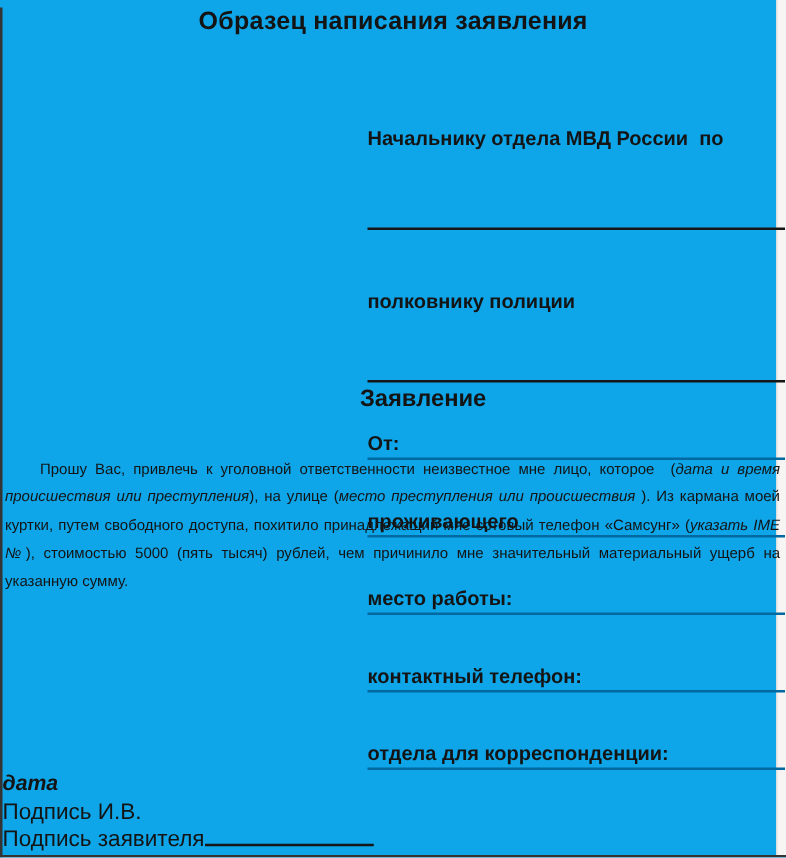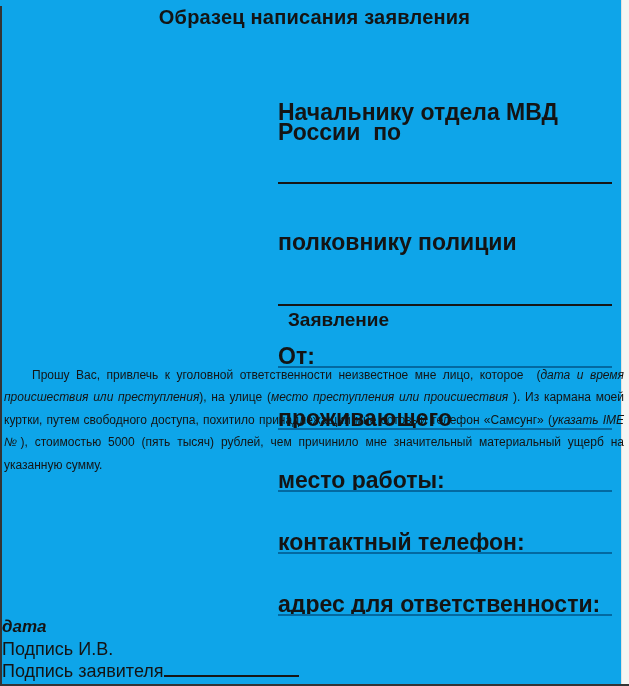--- a/index.html
+++ b/index.html
@@ -16,22 +16,22 @@
   .edge-bottom { position:absolute; left:0; right:0; bottom:0; height:2px; background:#343434; }
   .edge-right  { position:absolute; right:0; top:0; bottom:2px; width:7px; background:#f6f5f3; border-left:1px solid #e3e1de; }
 
   .doc-title {
     position:absolute; top:6px; left:0; right:0;
     text-align:center; font-weight:bold; font-size:20px;
     letter-spacing:0.2px;
   }
 
   .recipient {
-    position:absolute; left:278px; width:334px; top:62px;
-    font-weight:bold; font-size:23px; line-height:20px;
+    position:absolute; left:294px; width:334px; top:62px;
+    font-weight:bold; font-size:16px; line-height:20px;
     white-space:pre-wrap;
   }
   .r-text1  { height:20px; }
   .r-blank1 { height:20px; border-bottom:2px solid #161616; }
   .r-text2  { height:26px; padding-top:8px; box-sizing:border-box; }
   .r-blank2 { height:14px; border-bottom:2px solid #161616; }
   .r-field  { height:20px; border-bottom:2px solid #0369a1; overflow:hidden; }
 
   .stmt-heading {
     position:absolute; top:309px; left:0; right:0;
@@ -70,21 +70,21 @@
 
   <div class="recipient">
     <div class="r-text1">Начальнику отдела МВД России  по</div>
     <div class="r-blank1"></div>
     <div class="r-text2">полковнику полиции</div>
     <div class="r-blank2"></div>
     <div class="r-field">От:</div>
     <div class="r-field">проживающего</div>
     <div class="r-field">место работы:</div>
     <div class="r-field">контактный телефон:</div>
-    <div class="r-field">адрес для ответственности:</div>
+    <div class="r-field">отдела для корреспонденции:</div>
   </div>
 
   <div class="stmt-heading">Заявление</div>
 
   <p class="para para1"><span>Прошу Вас, привлечь к уголовной ответственности неизвестное мне лицо, которое  (</span><span class="it">дата и время  происшествия или преступления</span><span>), на улице (</span><span class="it">место преступления или происшествия </span><span>). Из кармана моей куртки, путем свободного доступа, похитило принадлежащий мне сотовый телефон «Самсунг» (</span><span class="it">указать IME №</span><span>), стоимостью 5000 (пять тысяч) рублей, чем причинило мне значительный материальный ущерб на указанную сумму.</span></p>
 
 
   <div class="footer">
     <div class="date-line">дата</div>
     <div>Подпись И.В.</div>

